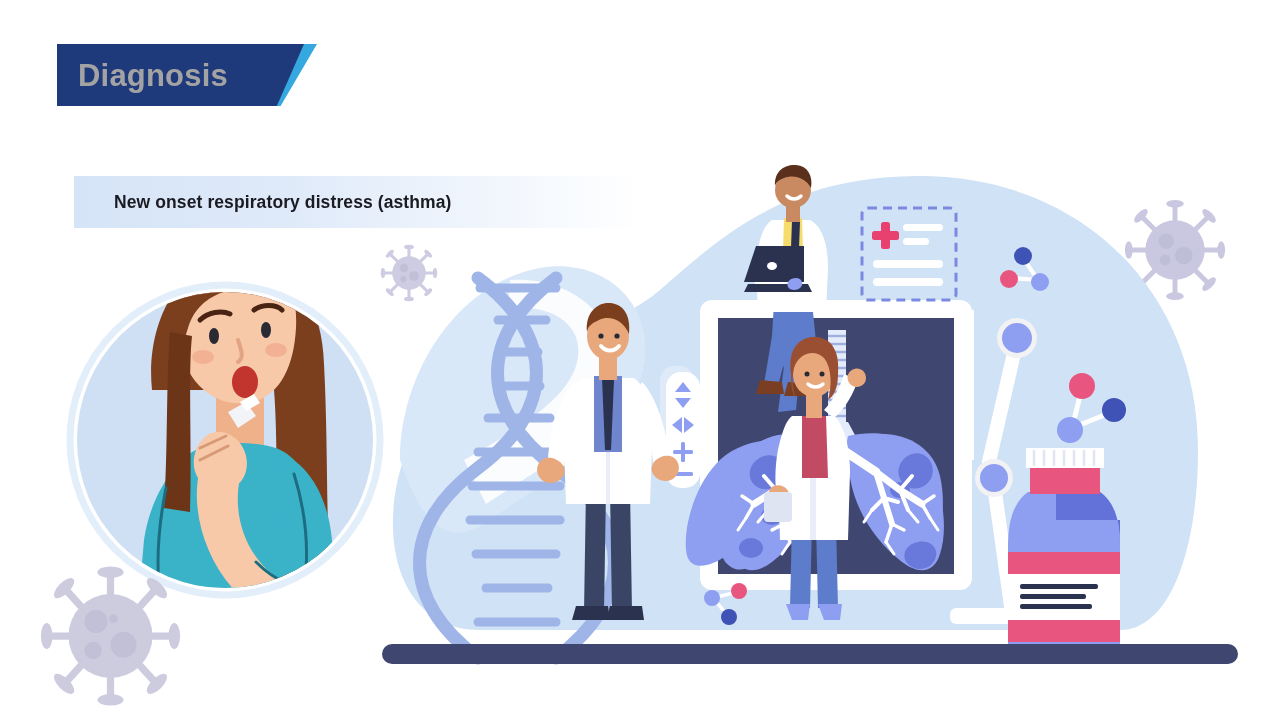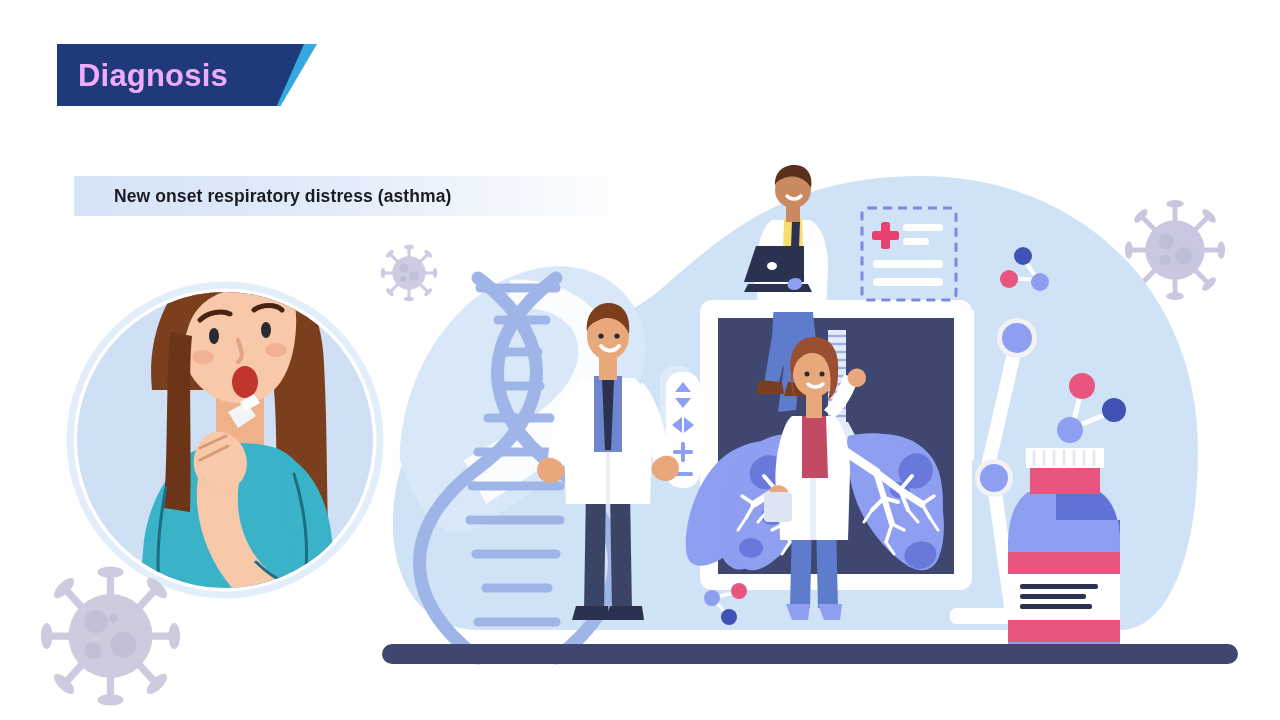--- a/index.html
+++ b/index.html
@@ -18,27 +18,27 @@
     background:#35a8e0;
     clip-path:polygon(0 0, 100% 0, 86% 100%, 0% 100%);
   }
   #banner-body{
     position:absolute;left:0;top:0;width:247px;height:62px;
     background:#1e3a7b;
     clip-path:polygon(0 0, 100% 0, 89% 100%, 0% 100%);
     display:flex;align-items:center;
   }
   #banner-title{
-    color:#f0abfc;font-size:31px;font-weight:bold;letter-spacing:.2px;
+    color:#a3a3a3;font-size:31px;font-weight:bold;letter-spacing:.2px;
     padding-left:21px;line-height:1;
   }
 
   
   #subtitle-bar{
-    position:absolute;left:74px;top:176px;width:565px;height:40px;
+    position:absolute;left:74px;top:176px;width:565px;height:52px;
     background:linear-gradient(90deg,#d5e4f7 0%,#dfeaf9 38%,#eef4fc 68%,#ffffff 100%);
     display:flex;align-items:center;
   }
   #subtitle-text{
     padding-left:40px;color:#1b1b22;font-size:17.5px;font-weight:bold;letter-spacing:.1px;
   }
   svg{display:block;overflow:visible;}
 
   #left-illus{position:absolute;left:40px;top:240px;width:400px;height:470px;}
   #right-illus{position:absolute;left:360px;top:160px;width:900px;height:530px;}

